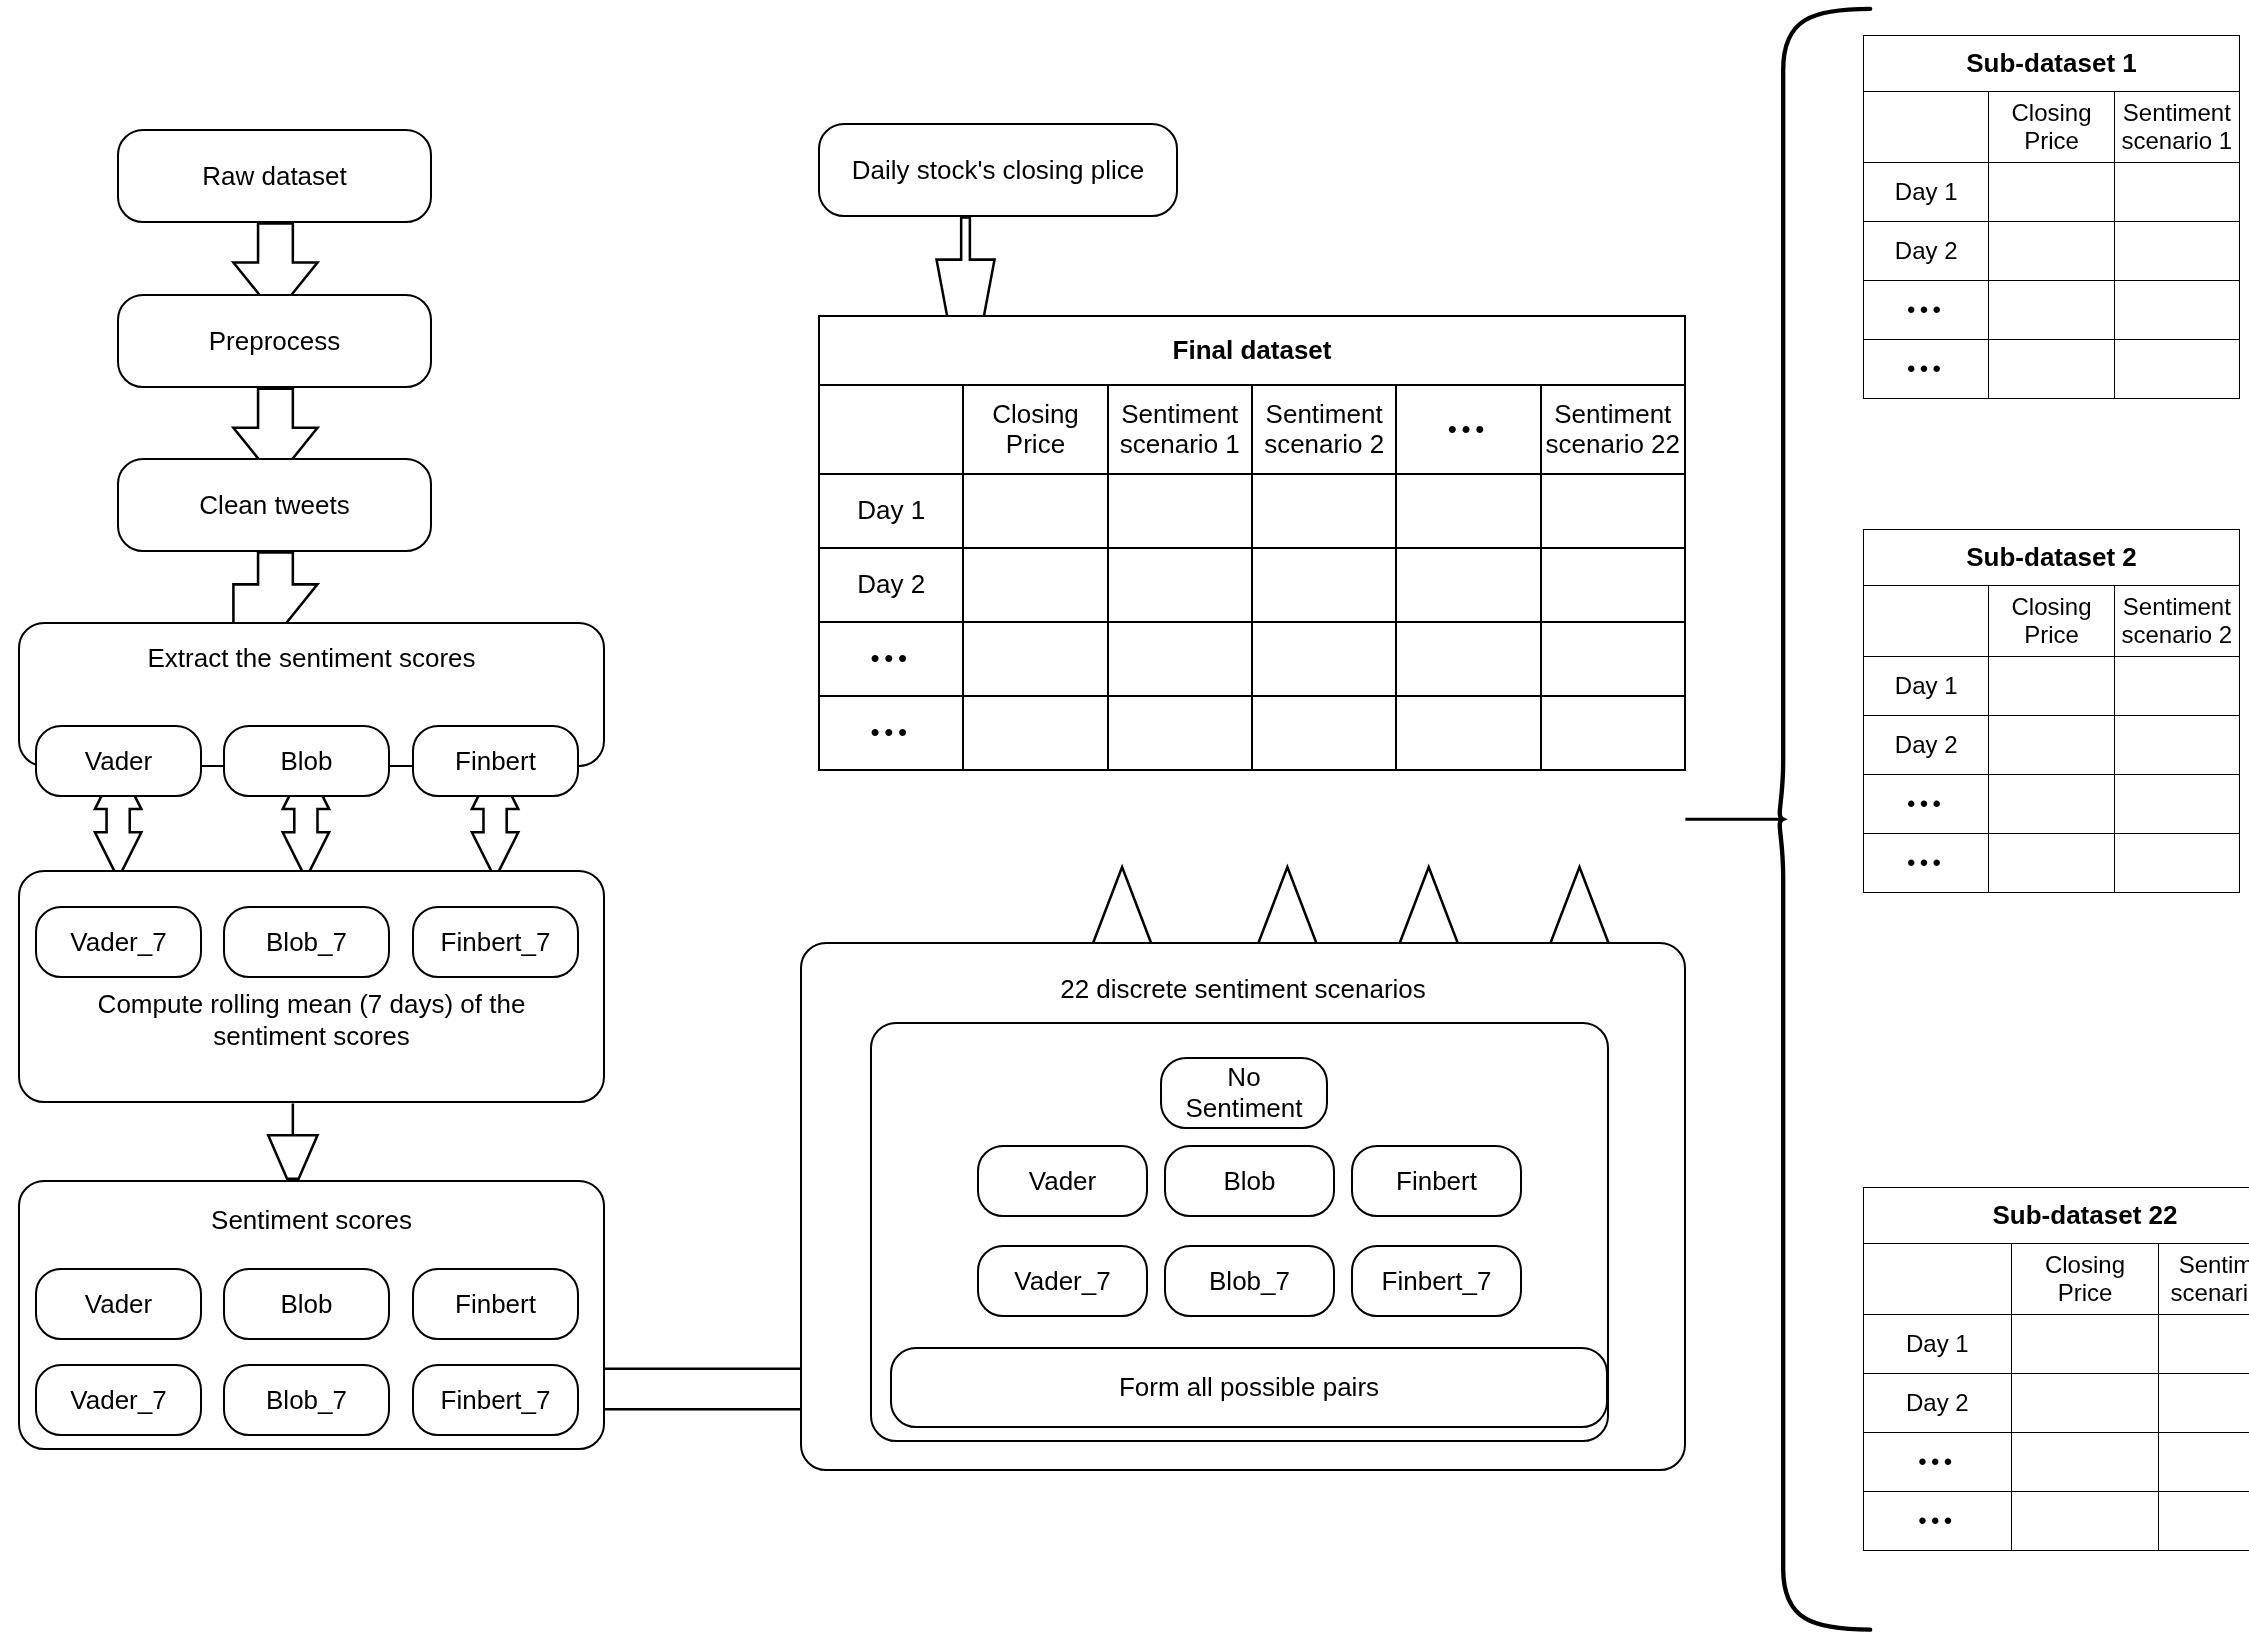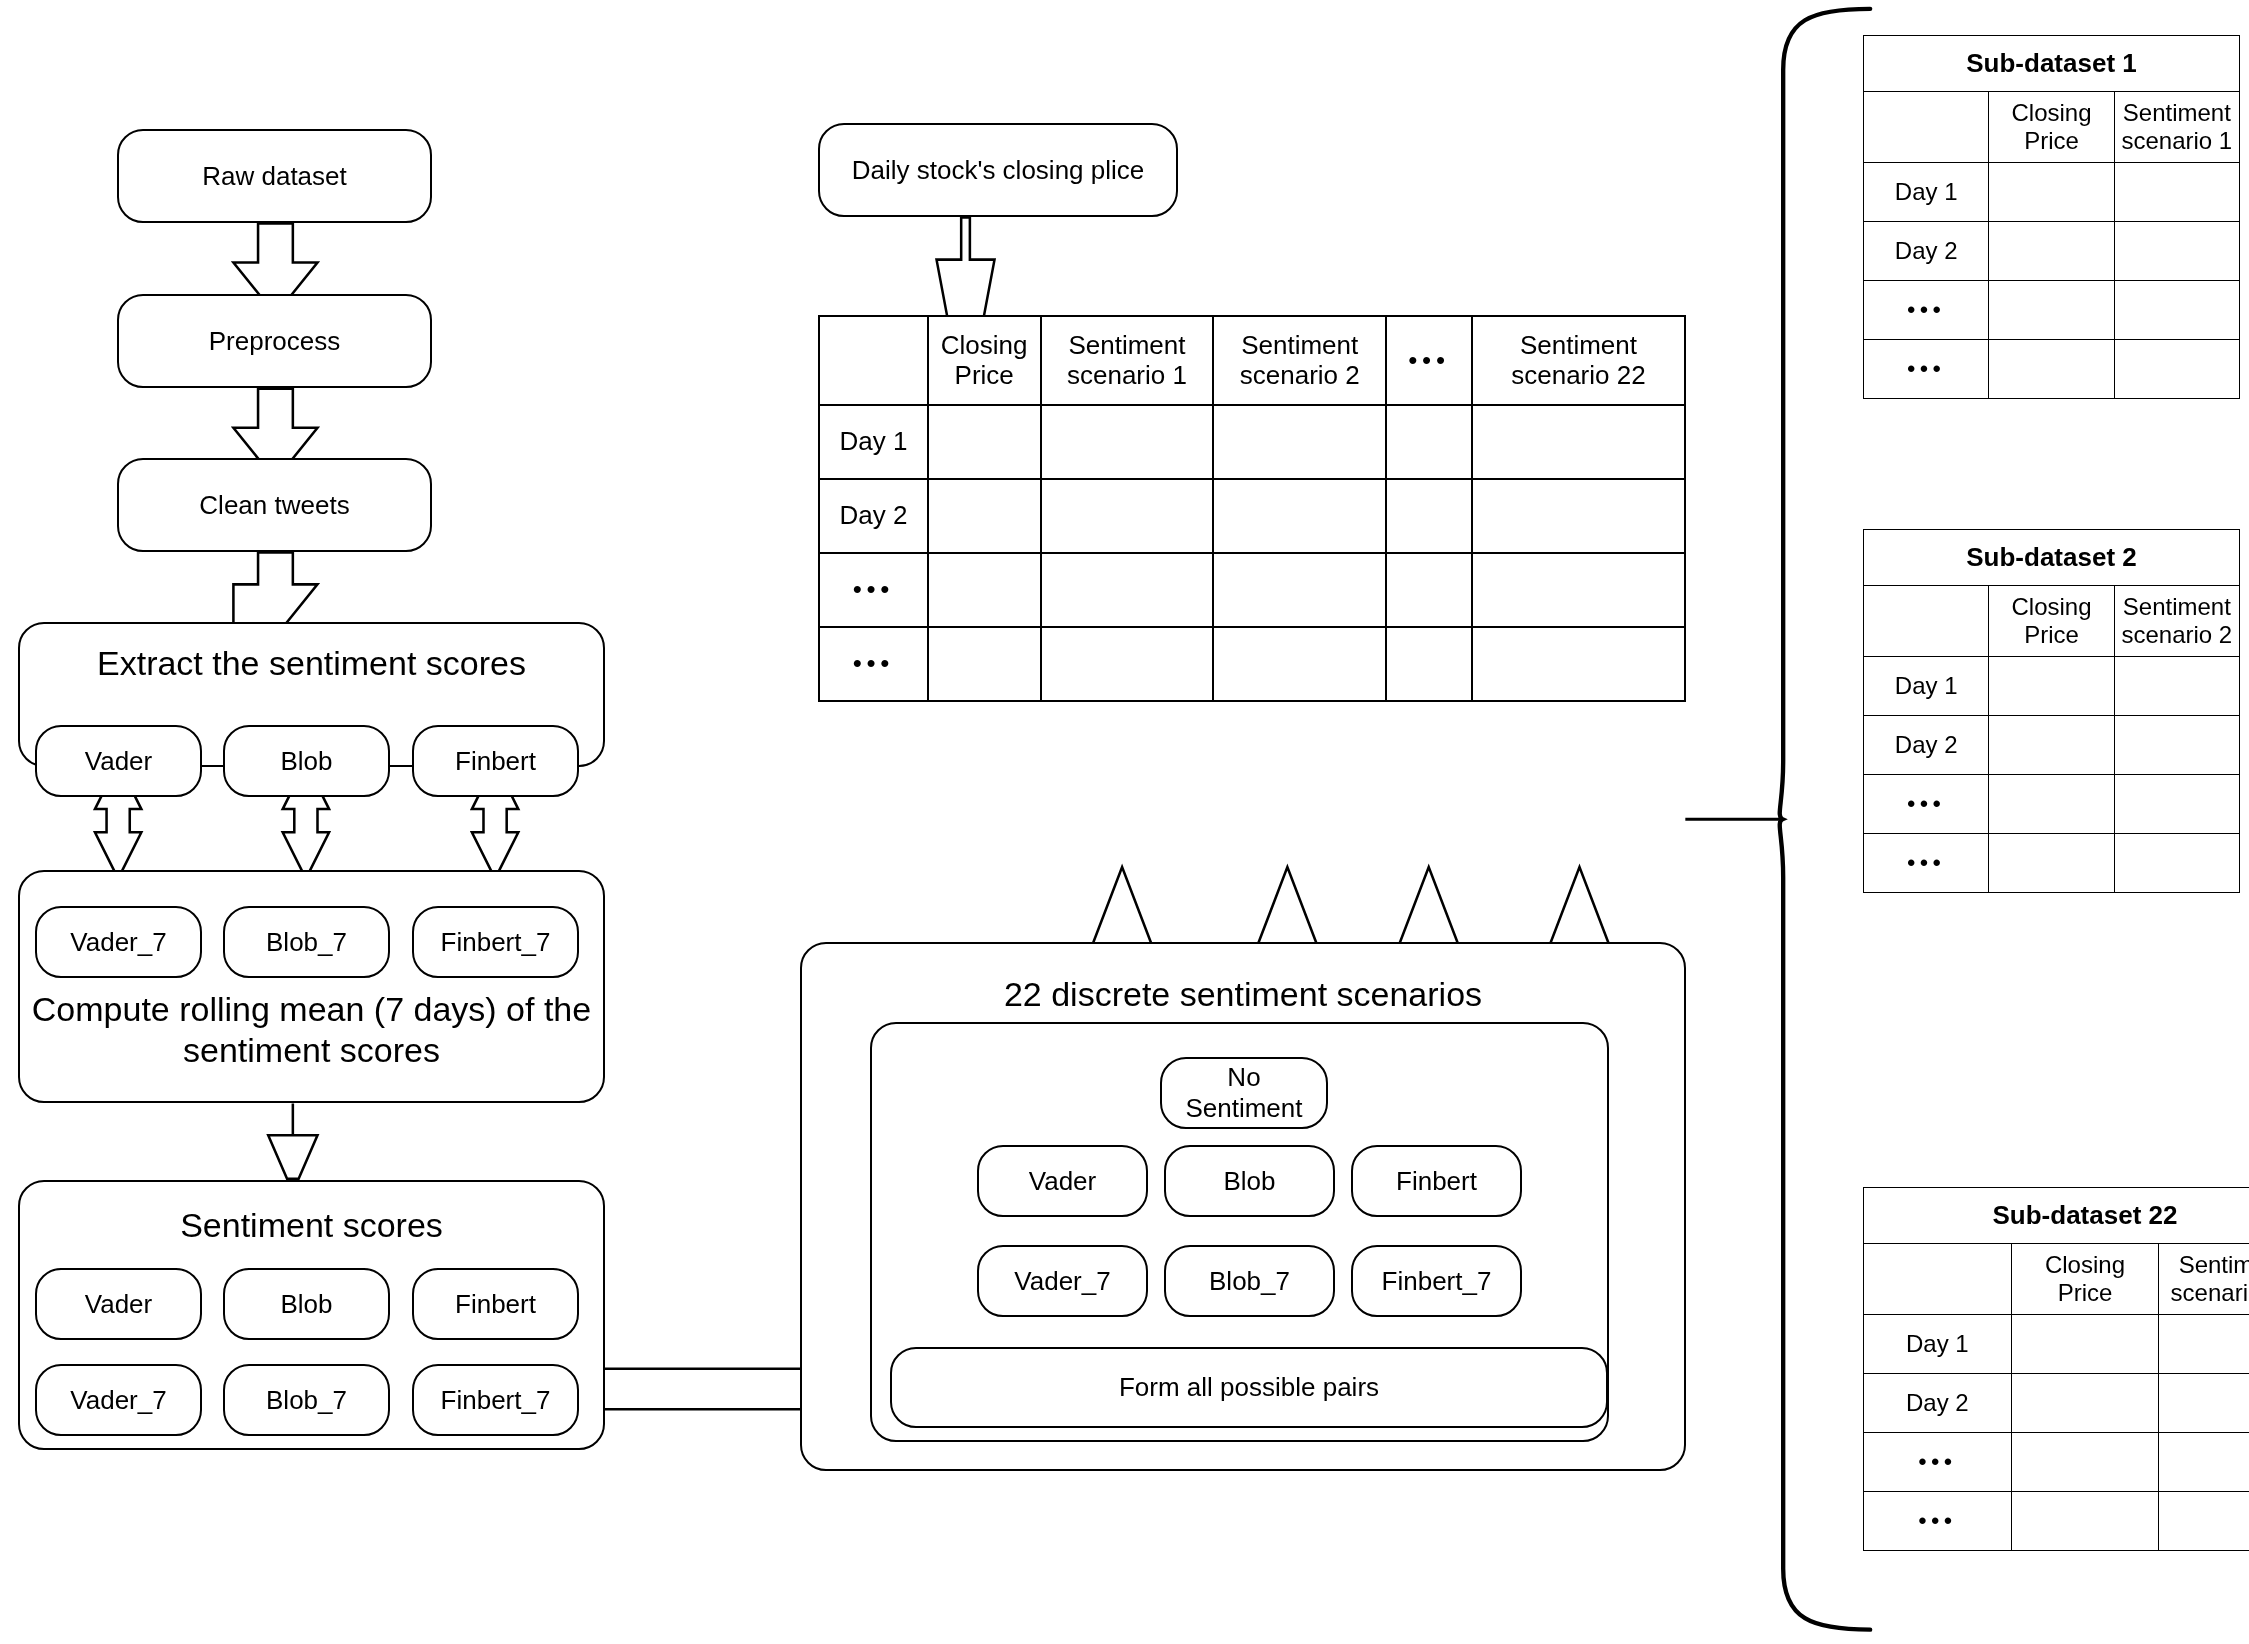--- a/index.html
+++ b/index.html
@@ -31,21 +31,21 @@
     padding:1.4px 4.3px;
   }
   .group{
     border:2.2px solid #000;
     background:#fff;
   }
   .group-title{
     position:absolute;
     left:0;right:0;
     text-align:center;
-    font-size:34px;
+    font-size:26px;
     line-height:1.22;
   }
 
   
   table.grid{
     border-collapse:collapse;
     background:#fff;
     table-layout:fixed;
   }
   table.grid td,table.grid th{
@@ -176,20 +176,23 @@
   <div class="abs node" style="left:412px;top:1364px;width:167px;height:72px;">
     <span>Finbert_7</span>
   </div>
 
   <div class="abs node" style="left:818px;top:123px;width:360px;height:94px;">
     <span>Daily stock's closing plice</span>
   </div>
 
   <table class="grid abs" style="left:818px;top:315px;width:868px;">
     <tbody>
+        <tr>
+      <th class="title" colspan="6" style="height:67px;">Final dataset</th>
+    </tr>
     <tr>
       <td style="width:101px;height:87px;"></td>
       <td style="width:105px;white-space:pre-line;">Closing
 Price</td>
       <td style="width:165px;white-space:pre-line;">Sentiment
 scenario 1</td>
       <td style="width:165px;white-space:pre-line;">Sentiment
 scenario 2</td>
       <td class="dots" style="width:78px;">•••</td>
       <td style="width:calc(100% - 615px);white-space:pre-line;">Sentiment

